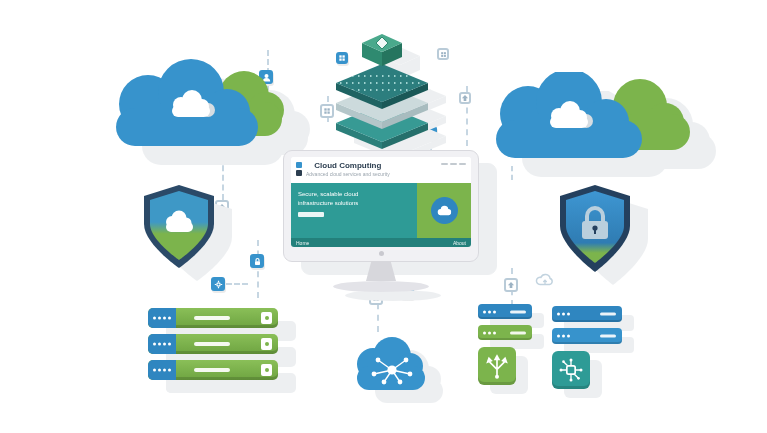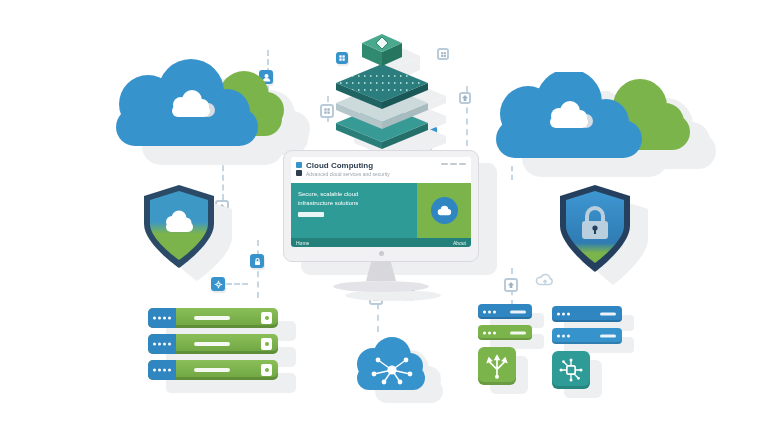--- a/index.html
+++ b/index.html
@@ -34,21 +34,21 @@
   .m-frame{position:relative;width:196px;height:112px;background:var(--frame,#F1F1F4);
            border:1px solid #d9d9de;border-radius:9px;box-sizing:border-box;}
   .m-screen{position:absolute;left:7px;top:6px;width:180px;height:90px;border-radius:3px;
             overflow:hidden;background:#fff;display:flex;flex-direction:column;}
   .m-header{height:26px;background:#fff;display:flex;align-items:flex-start;gap:4px;
             padding:4px 5px 0 5px;box-sizing:border-box;}
   .logo-squares{display:flex;flex-direction:column;gap:2px;padding-top:1px;}
   .sq{width:6px;height:6px;border-radius:1px;display:block;}
   .sq.b{background:var(--blue,#3793CC);} .sq.d{background:var(--text,#2C3E50);}
   .brand-col{display:flex;flex-direction:column;line-height:1.2;min-width:0;}
-  .m-brand{font-size:8px;font-weight:bold;color:var(--text,#2C3E50);white-space:nowrap;}
+  .m-brand{font-size:8px;font-weight:bold;color:var(--text,#2C3E50);white-space:nowrap;text-align:center;}
   .m-tag{font-size:5px;color:#9aa4ad;white-space:nowrap;overflow:hidden;max-width:120px;}
   .m-menu{margin-left:auto;display:flex;gap:2px;padding-top:2px;}
   .m-menu i{width:7px;height:2px;background:#c3cad0;display:block;border-radius:1px;}
   .m-body{flex:1;display:flex;min-height:0;}
   .m-hero{flex:1;background:var(--teal,#2E9B96);color:#fff;padding:7px 7px 0 7px;
           font-size:6px;line-height:1.5;}
   .hero-btn{width:26px;height:5px;background:rgba(255,255,255,.9);border-radius:1px;margin-top:4px;}
   .m-side{width:54px;background:var(--green,#7CB44C);display:flex;align-items:center;justify-content:center;}
   .badge{width:27px;height:27px;border-radius:50%;background:var(--blue_dark,#2F86C0);
          display:flex;align-items:center;justify-content:center;}

